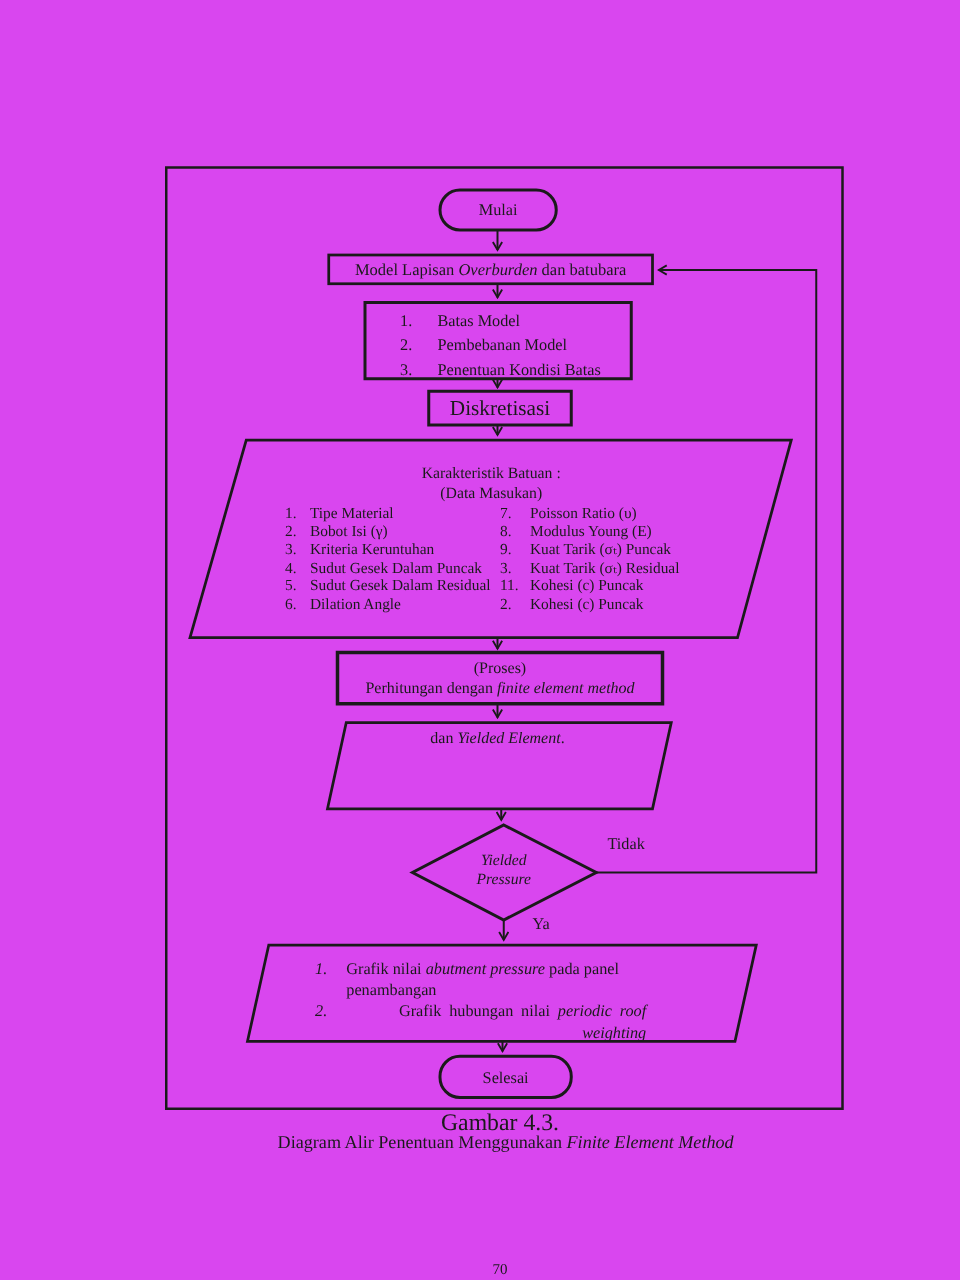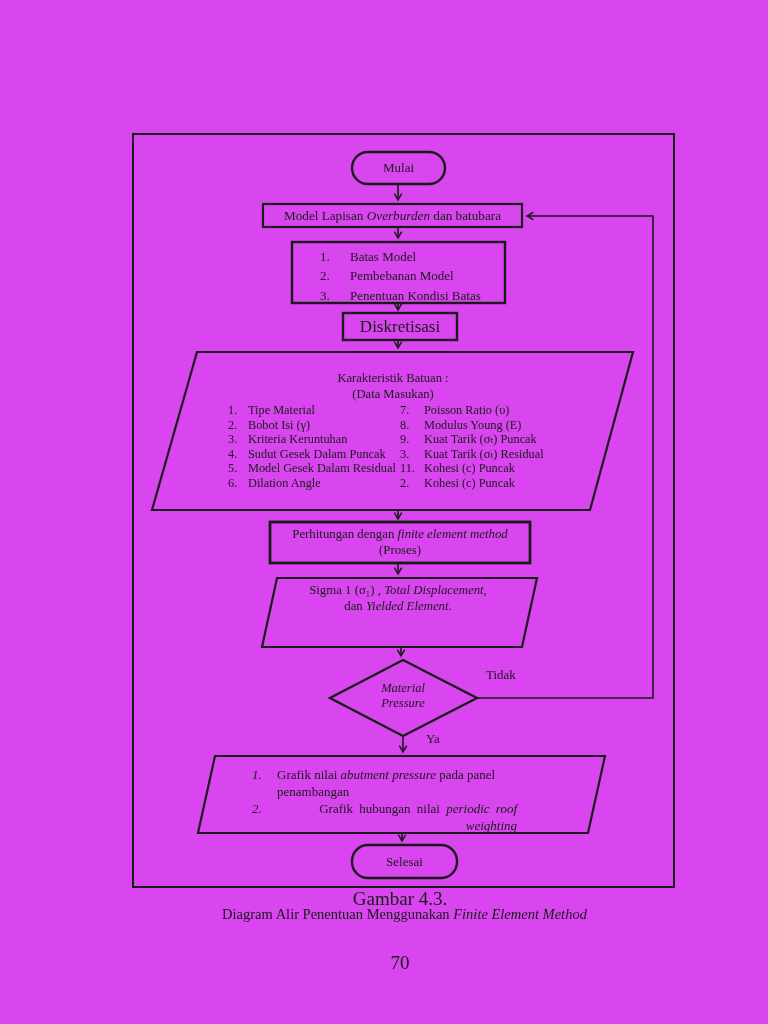--- a/index.html
+++ b/index.html
@@ -31,21 +31,21 @@
   .t-dec  { left:353px; top:681px; width:100px; font-size:12.5px; line-height:15px; font-style:italic; }
   .t-no   { left:486px; top:667px; font-size:13px; }
   .t-yes  { left:426px; top:731px; font-size:13px; }
   .t-res  { left:252px; top:766px; font-size:13px; line-height:17px; }
   .t-res .num { width:25px; font-style:italic; }
   .t-res .body { width:240px; }
   .t-res .spread { word-spacing:3px;text-align:right; }
   .t-end  { left:352px; top:845px; width:105px; height:33px; line-height:33px; font-size:13px; }
   .t-cap1 { left:300px; top:888px; width:200px; font-size:19px; }
   .t-cap2 { left:134px; top:906px; width:541px; font-size:14.5px; }
-  .t-pgnum{ left:350px; top:952px; width:100px; font-size:19px; }
+  .t-pgnum{ left:350px; top:1008px; width:100px; font-size:12px; }
 </style>
 </head>
 <body>
 
 <div class="page">
 
   <svg class="layer" viewBox="0 0 768 1024">
     <defs>
       <marker id="arr" markerWidth="9" markerHeight="9" refX="7.2" refY="4.5" orient="auto" markerUnits="userSpaceOnUse">
         <path d="M0.8,0.8 L7.2,4.5 L0.8,8.2" fill="none" stroke="#1a1a1a" stroke-width="1.5"></path>
@@ -115,21 +115,21 @@
     <div class="row">
         <span class="num">3.</span>
         <span>Kriteria Keruntuhan</span>
       </div>
     <div class="row">
         <span class="num">4.</span>
         <span>Sudut Gesek Dalam Puncak</span>
       </div>
     <div class="row">
         <span class="num">5.</span>
-        <span>Model Gesek Dalam Residual</span>
+        <span>Sudut Gesek Dalam Residual</span>
       </div>
     <div class="row">
         <span class="num">6.</span>
         <span>Dilation Angle</span>
       </div>
   </div>
 
   <div class="t t-in-right">
     <div class="row">
         <span class="num">7.</span>
@@ -151,31 +151,30 @@
         <span class="num">11.</span>
         <span>Kohesi (c) Puncak</span>
       </div>
     <div class="row">
         <span class="num">2.</span>
         <span>Kohesi (c) Puncak</span>
       </div>
   </div>
 
   <div class="t t-proc ctr">
+    <div>(Proses)</div>
     <div><span>Perhitungan dengan </span><span class="it">finite element method</span></div>
-    <div>(Proses)</div>
   </div>
 
   <div class="t t-out ctr">
-    <div><span>Sigma 1 (σ₁) , </span><span class="it">Total Displacement,</span></div>
     <div><span>dan </span><span class="it">Yielded Element</span><span>.</span></div>
   </div>
 
   <div class="t t-dec ctr">
-    <div>Material</div>
+    <div>Yielded</div>
     <div>Pressure</div>
   </div>
 
   <div class="t t-no">Tidak</div>
   <div class="t t-yes">Ya</div>
 
   <div class="t t-res">
     <div class="row">
       <span class="num">1.</span>
       <span class="body"><span>Grafik nilai </span><span class="it">abutment pressure</span><span> pada panel penambangan</span></span>

